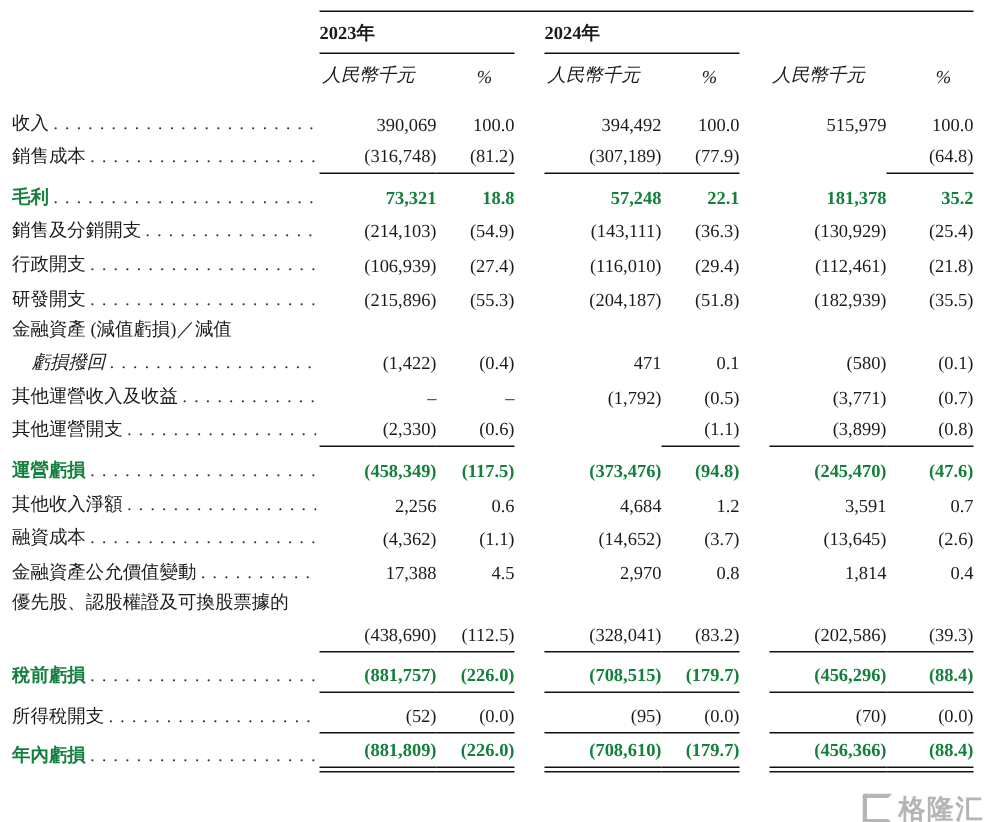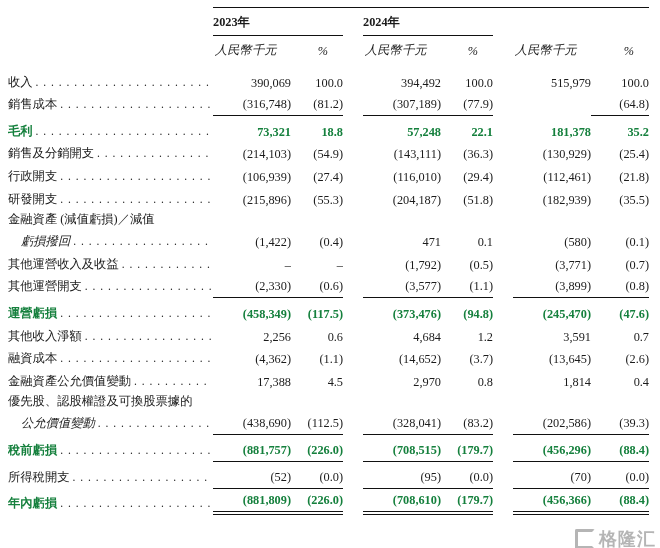--- a/index.html
+++ b/index.html
@@ -211,21 +211,20 @@
         <div class="cell c4">(3,771)</div>
         <div class="cell c5">(0.7)</div>
       </div>
       <div class="grid row">
         <div class="labelcell">
           <span class="lbl">其他運營開支</span>
           <span class="dots"></span>
         </div>
         <div class="cell c0 u1">(2,330)</div>
         <div class="cell c1 u1">(0.6)</div>
-        <div class="cell c2 u1">(3,577)</div>
         <div class="cell c3 u1">(1.1)</div>
         <div class="cell c4 u1">(3,899)</div>
         <div class="cell c5 u1">(0.8)</div>
       </div>
       <div class="grid row bold spaced">
         <div class="labelcell">
           <span class="lbl">運營虧損</span>
           <span class="dots"></span>
         </div>
         <div class="cell c0">(458,349)</div>
@@ -270,24 +269,20 @@
         <div class="cell c3">0.8</div>
         <div class="cell c4">1,814</div>
         <div class="cell c5">0.4</div>
       </div>
       <div class="grid row labelonly">
         <div class="labelcell">
           <span class="lbl">優先股、認股權證及可換股票據的</span>
         </div>
       </div>
       <div class="grid row">
-        <div class="labelcell">
-          <span class="lbl indent">公允價值變動</span>
-          <span class="dots"></span>
-        </div>
         <div class="cell c0 u1">(438,690)</div>
         <div class="cell c1 u1">(112.5)</div>
         <div class="cell c2 u1">(328,041)</div>
         <div class="cell c3 u1">(83.2)</div>
         <div class="cell c4 u1">(202,586)</div>
         <div class="cell c5 u1">(39.3)</div>
       </div>
       <div class="grid row bold spaced">
         <div class="labelcell">
           <span class="lbl">稅前虧損</span>

